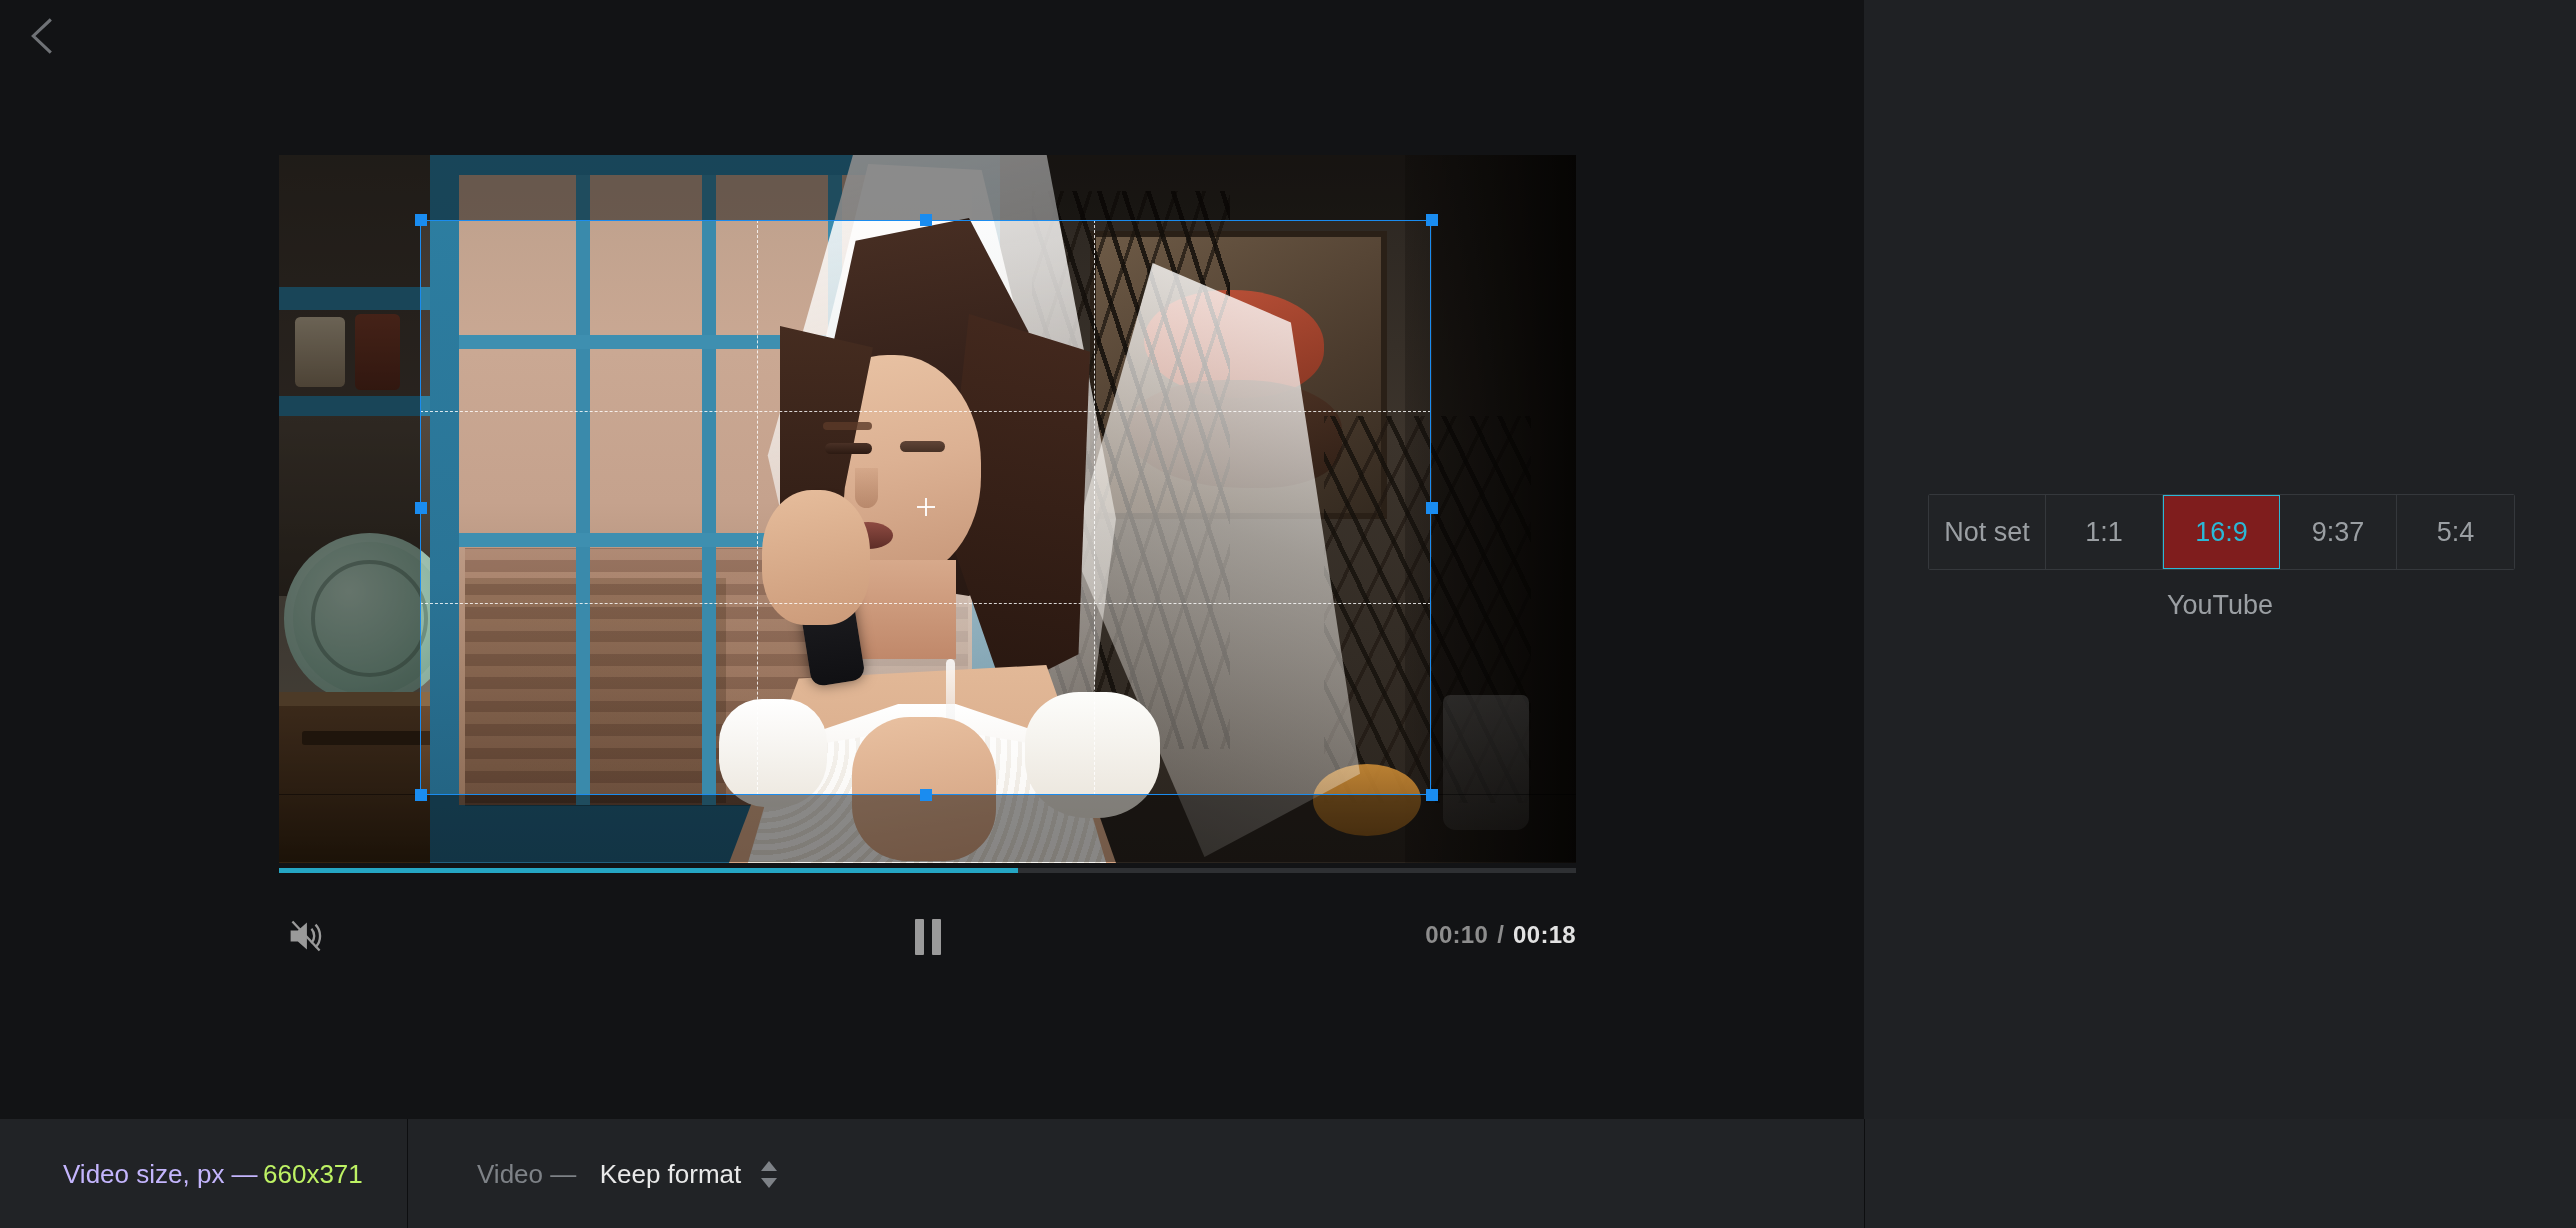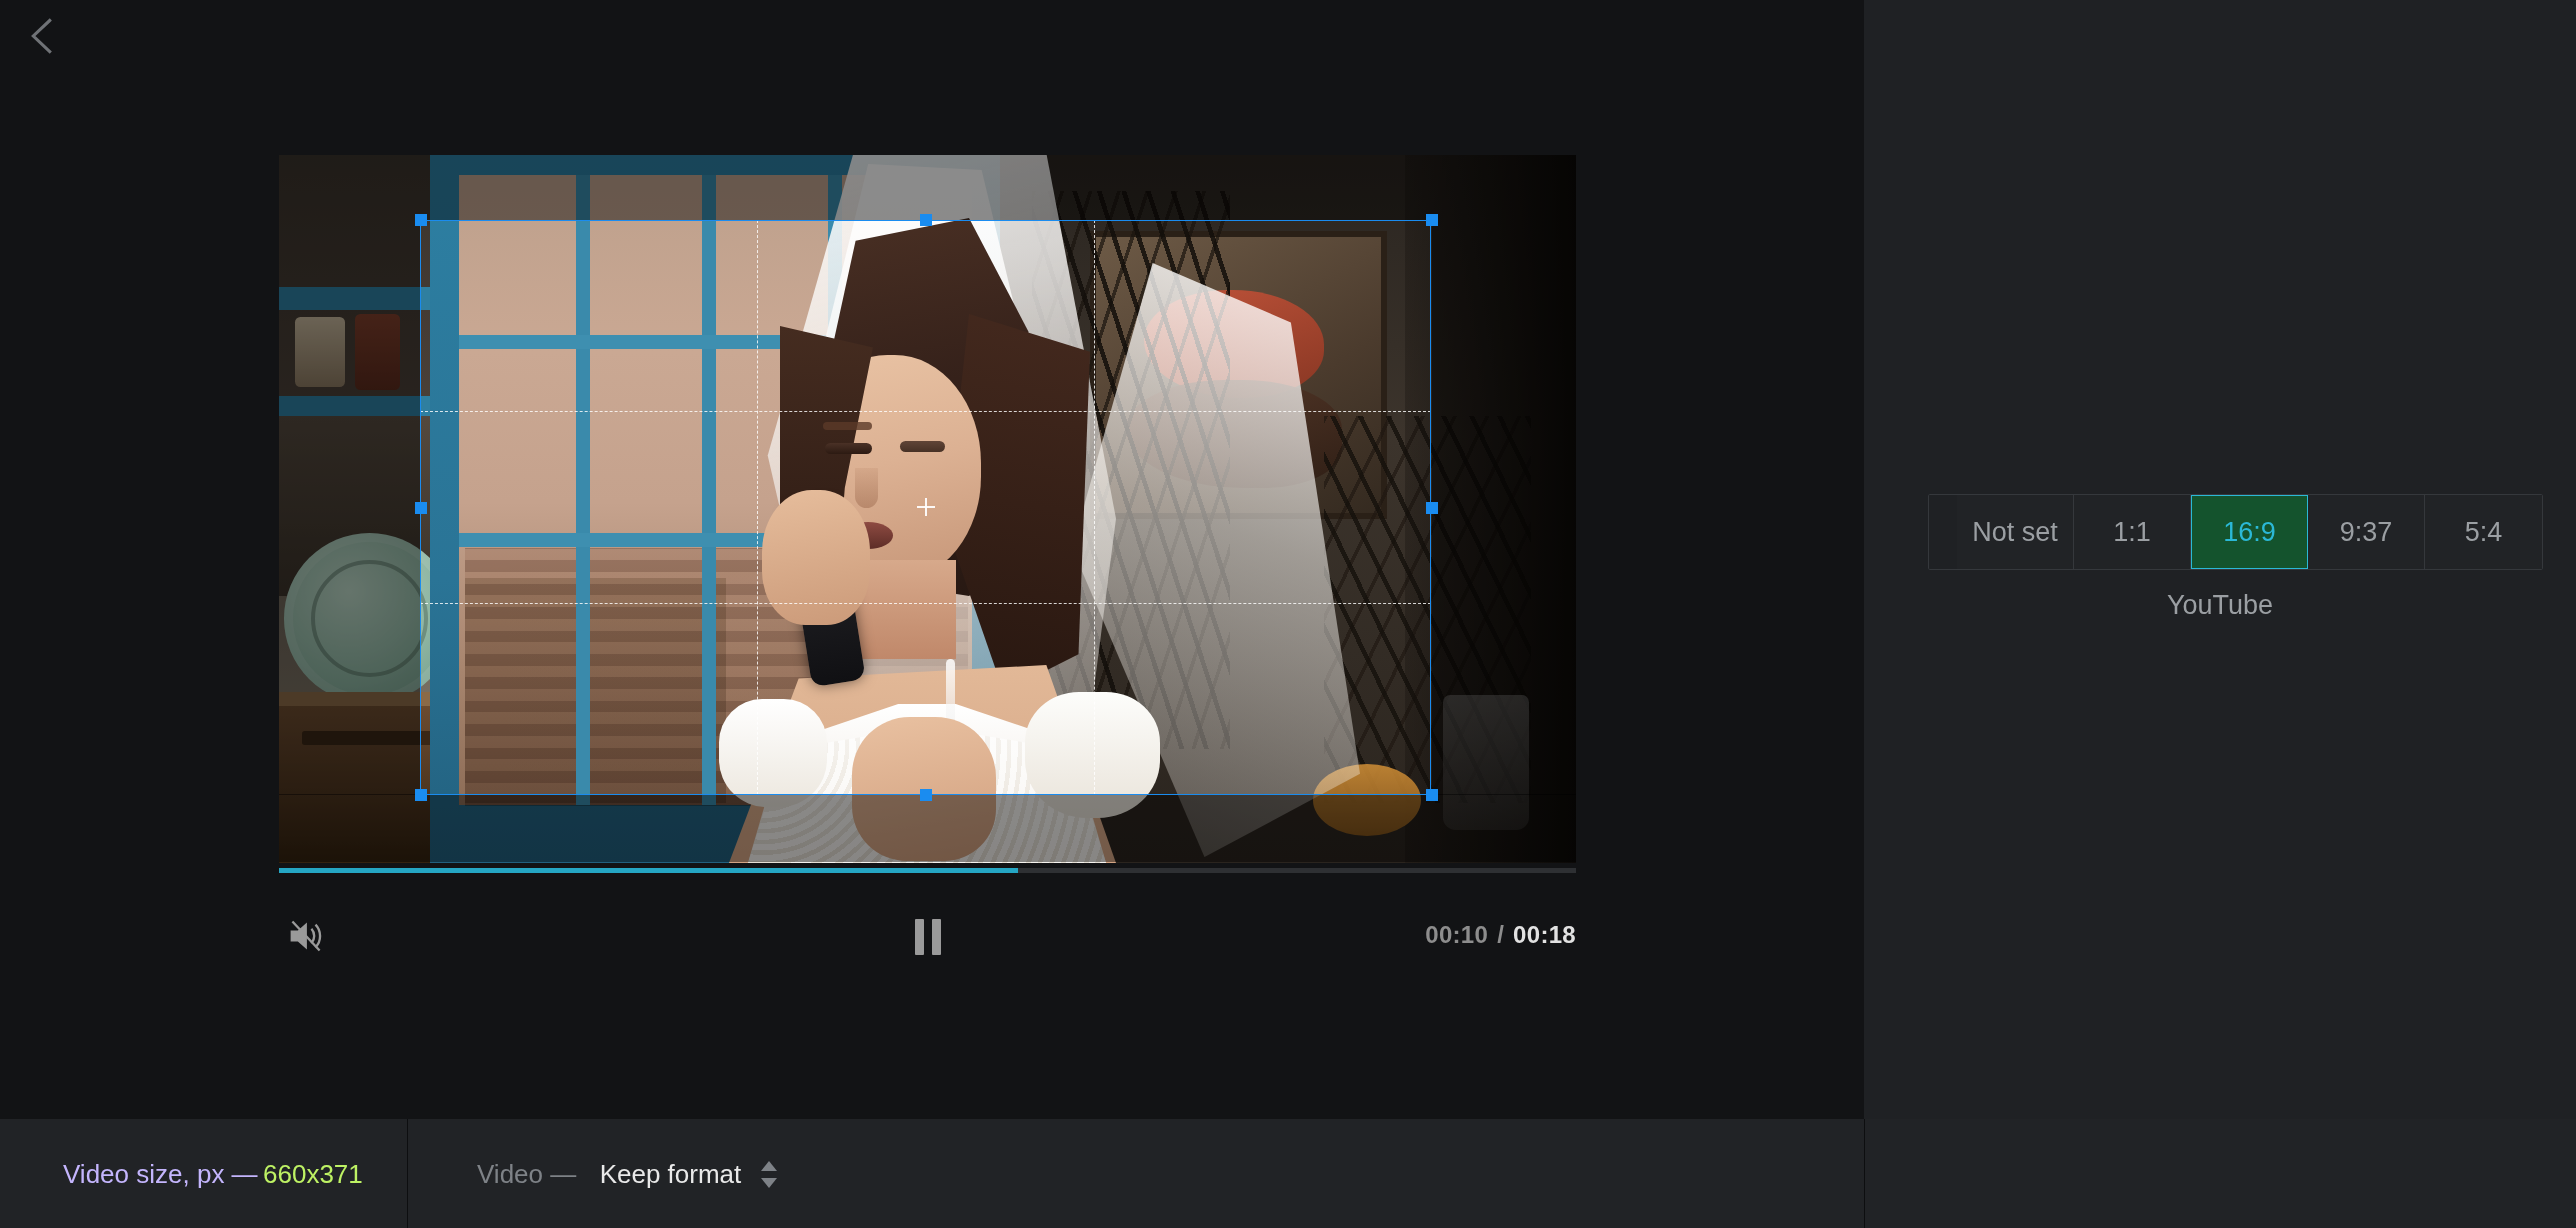--- a/index.html
+++ b/index.html
@@ -249,36 +249,35 @@
     background:#1f2124;
   }
   .ratio-group{
     position:absolute;
     left:64px; top:494px;
     display:flex;
     border:0.9px solid #35383c;
     border-radius:1.8px;
     overflow:hidden;
     height:76px;
-    padding-left:28px;
   }
   .ratio-btn{
     min-width:117px;
     display:flex; align-items:center; justify-content:center;
     border-right:0.9px solid #35383c;
     color:#9b9fa3;
     font-size:27px;
     background:#212326;
     cursor:pointer;
   }
   .ratio-btn:last-child{ border-right:none; }
   .ratio-btn.active{
     color:#2bb8d6;
     border:1.8px solid #2bb8d6;
-    background:#14532d;
+    background:#7f1d1d;
   }
   .ratio-caption{
     position:absolute;
     left:0; top:590px;
     width:712px;
     text-align:center;
     color:#9b9fa3;
     font-size:27px;
   }
 

